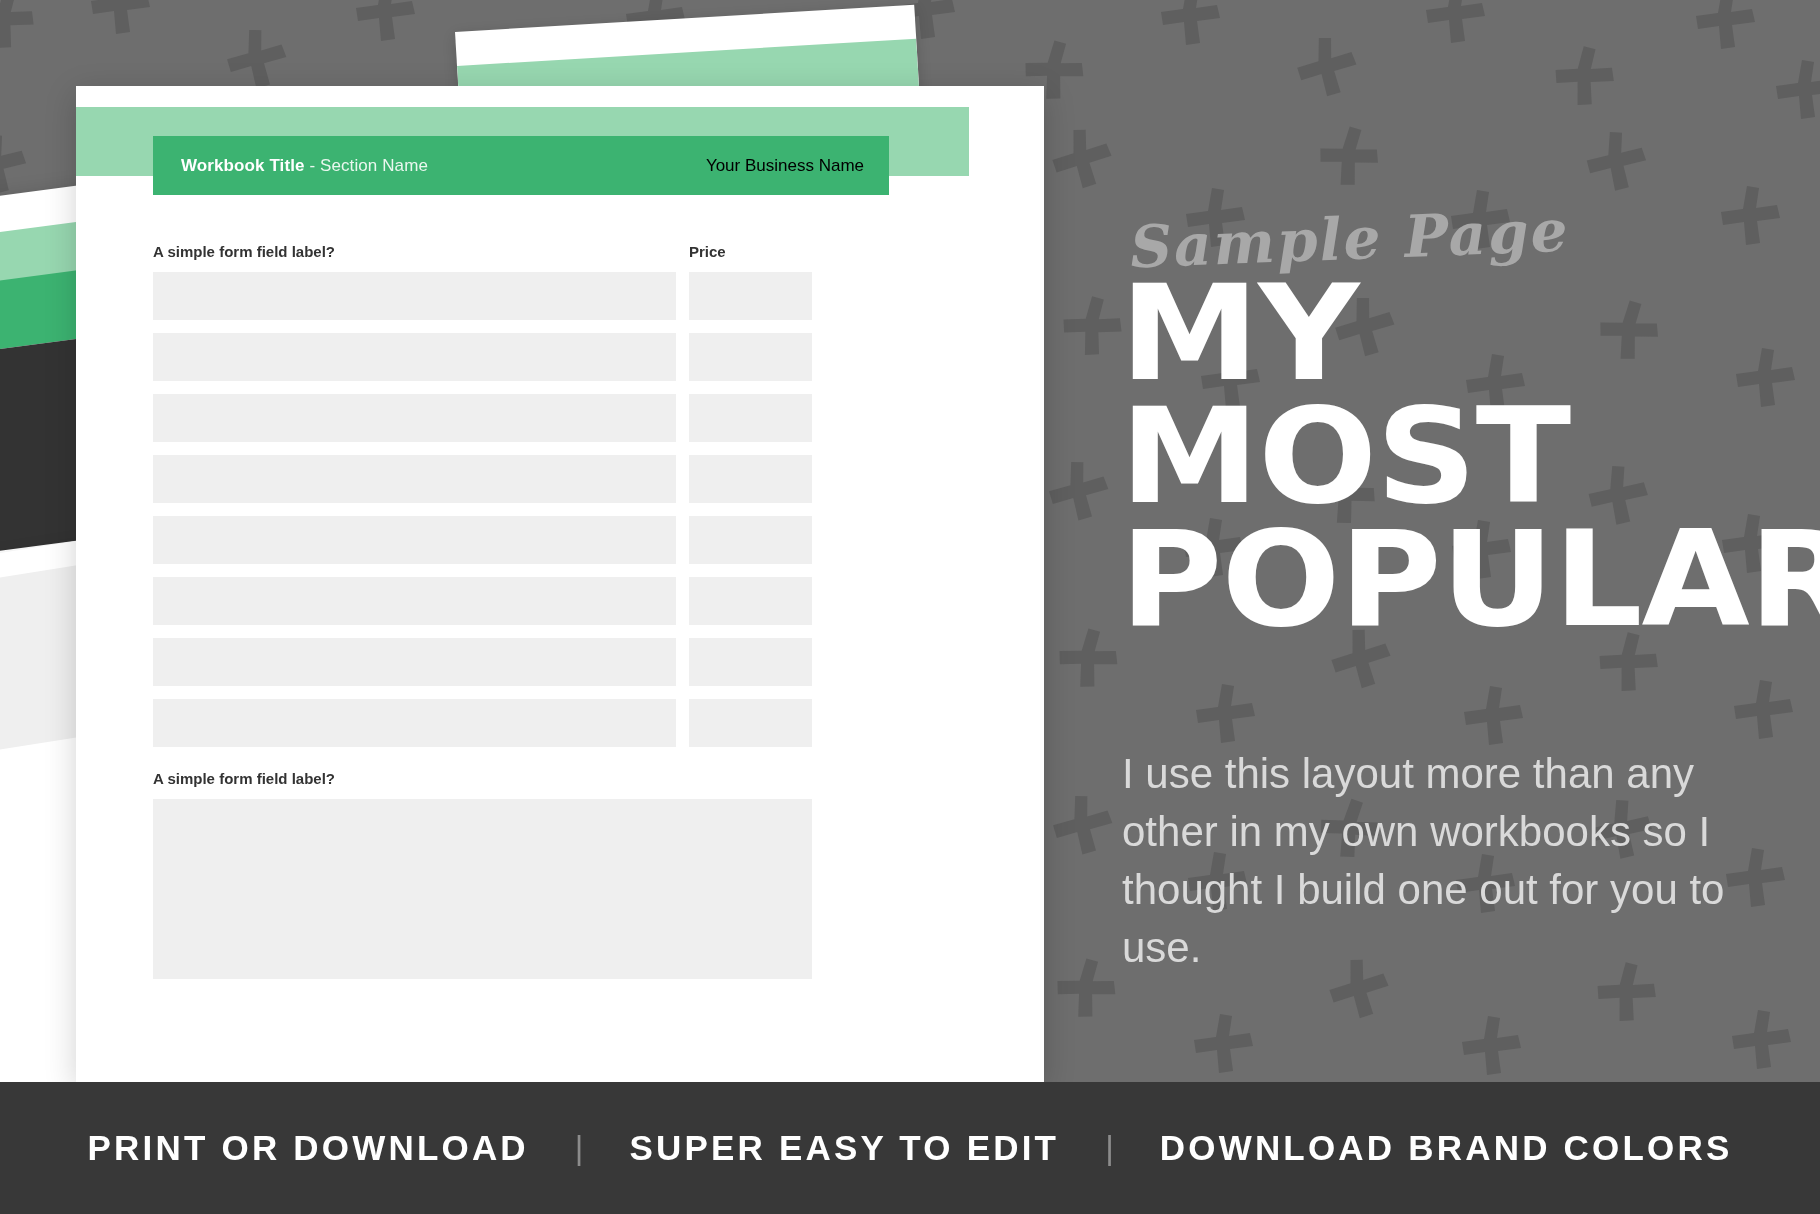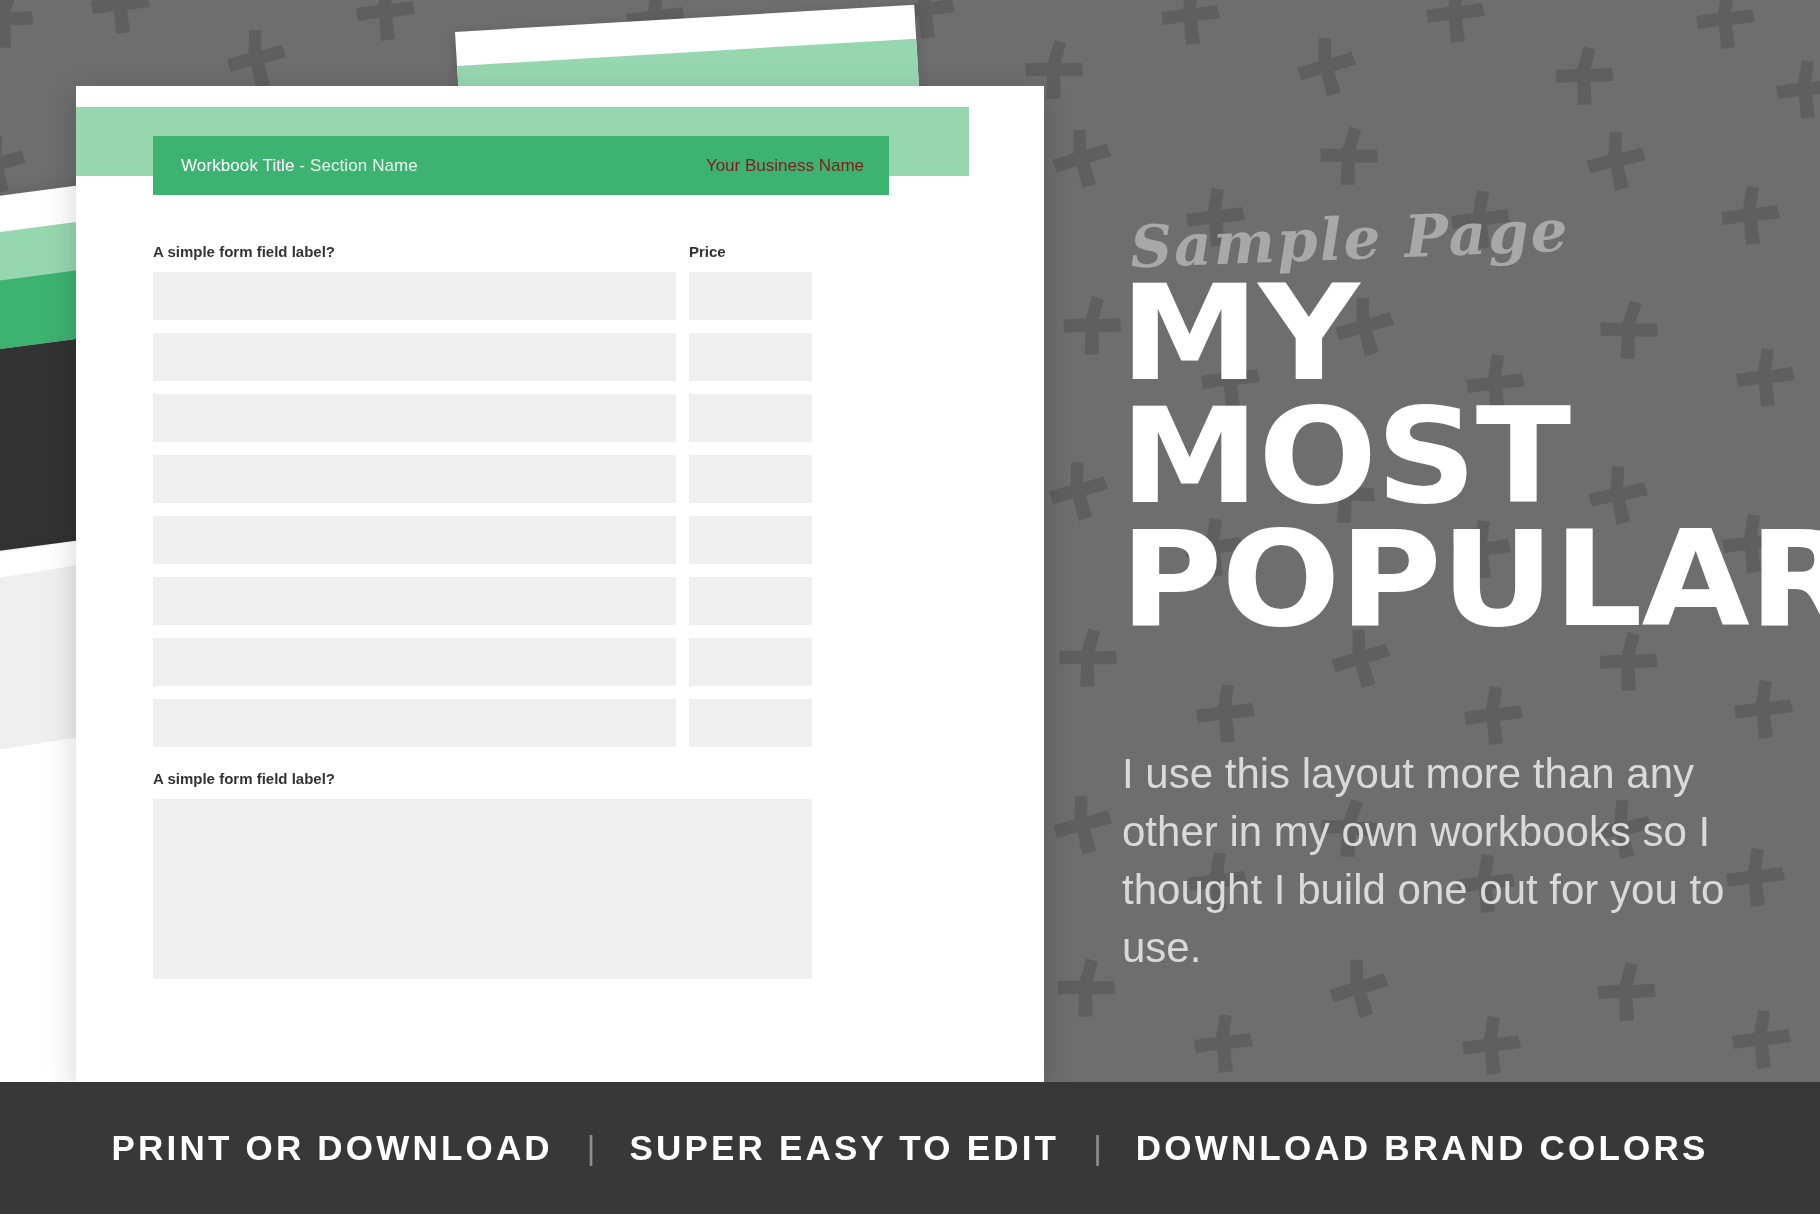--- a/index.html
+++ b/index.html
@@ -178,26 +178,26 @@
     align-items: center;
     justify-content: space-between;
     padding: 0 25px 0 28px;
     box-sizing: border-box;
     color: #ffffff;
   }
   .headerbar .hb-left {
     font-size: 17px;
     letter-spacing: .1px;
   }
-  .headerbar .hb-left b { font-weight: 400; text-align: right; }
+  .headerbar .hb-left b { font-weight: 700; text-align: right; }
   .headerbar .hb-left span { font-weight: 400; color: #eaf7ef; }
   .headerbar .hb-right {
     font-size: 17px;
     font-weight: 400;
-    color: #7f1d1d;
+    color: #000000;
   }
 
   .content {
     position: absolute;
     left: 77px;
     top: 122px;
     right: 0;
     bottom: 0;
   }
 
@@ -315,21 +315,21 @@
   .bottombar {
     position: absolute;
     left: 0;
     top: 1082px;
     width: 1820px;
     height: 132px;
     background: #383838;
     display: flex;
     align-items: center;
     justify-content: center;
-    gap: 0;
+    gap: 12px;
     z-index: 10;
   }
   .bottombar .bb-item {
     color: #ffffff;
     font-weight: 700;
     font-size: 35px;
     letter-spacing: 3.2px;
     white-space: nowrap;
   }
   .bottombar .bb-sep {

